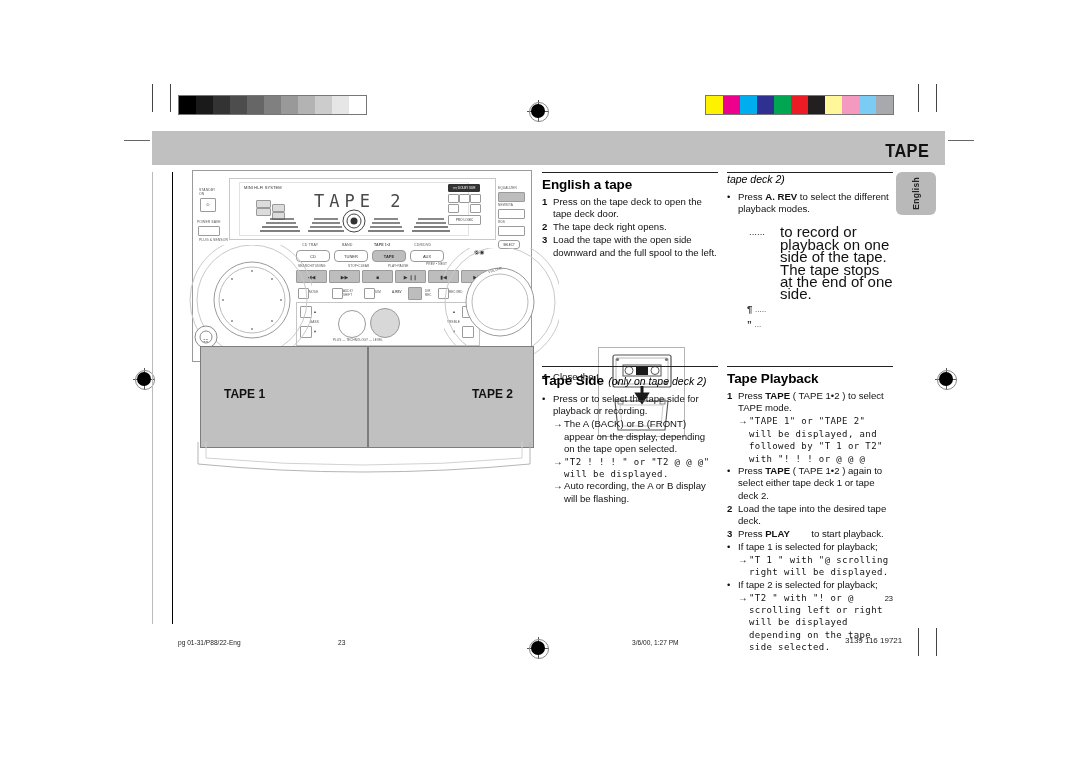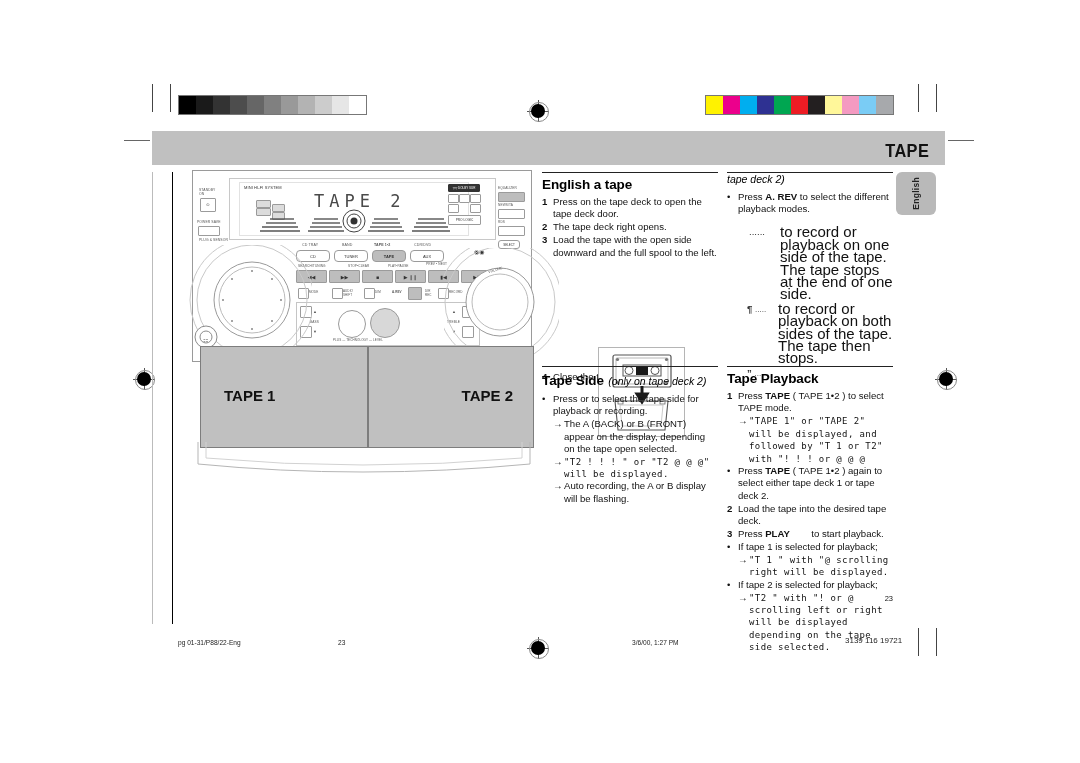--- a/index.html
+++ b/index.html
@@ -69,21 +69,21 @@
   .panelbox{position:absolute;border:1px solid #bdbdbd;background:#fff;}
   .lcdpanel{position:absolute;border:1px solid #cfcfcf;background:#fff;}
   .tinylbl{position:absolute;font-size:3.4px;color:#555;letter-spacing:.1px;
       font-family:"Liberation Sans",sans-serif;white-space:nowrap;}
   .btn{position:absolute;border:1px solid #9b9b9b;background:#fff;border-radius:1px;}
   .btn.dark{background:#bdbdbd;}
   .btn .bl{position:absolute;left:0;right:0;top:50%;transform:translateY(-50%);
       text-align:center;font-size:3.6px;color:#333;}
   .knob{position:absolute;border:1px solid #9a9a9a;border-radius:50%;background:#fff;}
   .deckbay{position:absolute;background:#c0c0c0;border:1px solid #7d7d7d;}
-  .deckbay .dlabel{position:absolute;font-size:15px;font-weight:bold;color:#111;}
+  .deckbay .dlabel{position:absolute;font-size:12px;font-weight:bold;color:#111;}
   .bigtxt{position:absolute;font-size:18px;letter-spacing:4px;color:#333;}
 
   
   .foot{position:absolute;font-size:6.6px;color:#222;white-space:nowrap;}
 
   .pgnum{position:absolute;font-size:7.5px;color:#111;}
 </style>
 </head>
 <body>
 
@@ -431,21 +431,20 @@
 
       <div class="dotitem" style="margin-top:2px;">
         <div class="mk" style="text-align:left;padding-left:2px;">......</div>
         <div class="tx">to record or playback on one side of the tape. The tape stops at the end of one side.</div>
       </div>
       <div class="dotitem" style="margin-top:2px;">
         <div class="mk" style="text-align:left;padding-left:0;">
           <b>¶</b>
           <span style="font-size:8px;">.....</span>
         </div>
-        <div class="tx">to record or playback on both sides of the tape. The tape then stops.</div>
       </div>
       <div class="dotitem" style="margin-top:2px;">
         <div class="mk" style="text-align:left;padding-left:0;">
           <b>”</b>
           <span style="font-size:8px;">...</span>
         </div>
       </div>
     </div>
   </div>
 

